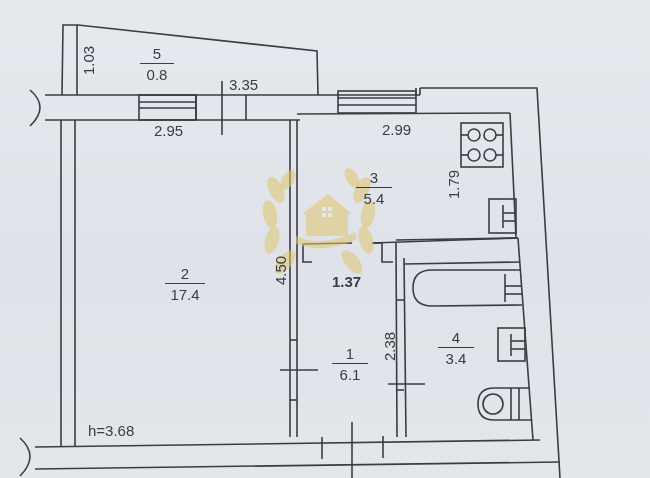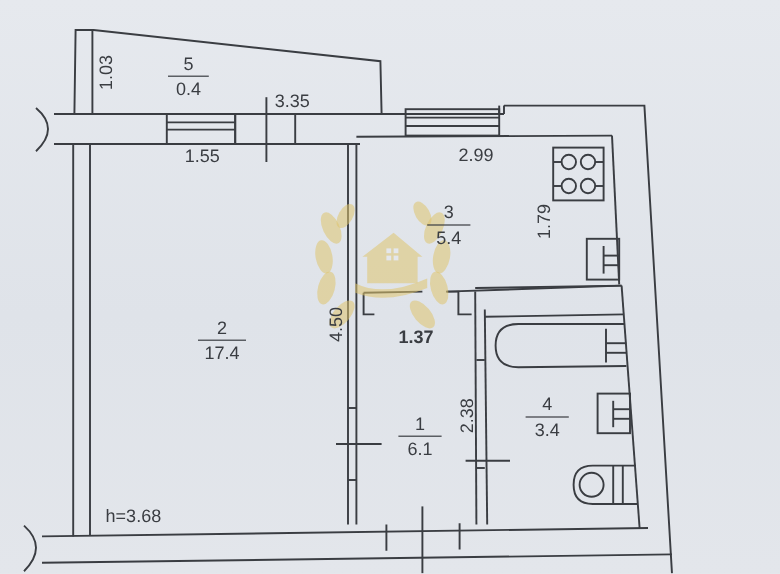--- a/index.html
+++ b/index.html
@@ -172,41 +172,41 @@
     <g stroke="none" fill="#e4e7ec">
       <rect x="322" y="207" width="4" height="4"></rect>
       <rect x="328" y="207" width="4" height="4"></rect>
       <rect x="322" y="213" width="4" height="4"></rect>
       <rect x="328" y="213" width="4" height="4"></rect>
     </g>
   </svg>
 
   <div class="frac" style="left:140px; top:46px; width:34px;">
     <span class="num">5</span>
-    <span class="den">0.4</span>
+    <span class="den">0.8</span>
   </div>
   <div class="frac" style="left:165px; top:266px; width:40px;">
     <span class="num">2</span>
     <span class="den">17.4</span>
   </div>
   <div class="frac" style="left:356px; top:170px; width:36px;">
     <span class="num">3</span>
     <span class="den">5.4</span>
   </div>
   <div class="frac" style="left:332px; top:346px; width:36px;">
     <span class="num">1</span>
     <span class="den">6.1</span>
   </div>
   <div class="frac" style="left:438px; top:330px; width:36px;">
     <span class="num">4</span>
     <span class="den">3.4</span>
   </div>
 
   <div class="lbl rot" style="left:74px; top:53px;">1.03</div>
-  <div class="lbl" style="left:154px; top:123px;">1.55</div>
+  <div class="lbl" style="left:154px; top:123px;">2.95</div>
   <div class="lbl" style="left:229px; top:77px;">3.35</div>
   <div class="lbl" style="left:382px; top:122px;">2.99</div>
   <div class="lbl rot" style="left:439px; top:177px;">1.79</div>
   <div class="lbl rot" style="left:266px; top:263px;">4.50</div>
   <div class="lbl" style="left:332px; top:274px;font-weight:bold;">1.37</div>
   <div class="lbl rot" style="left:375px; top:339px;">2.38</div>
   <div class="lbl" style="left:88px; top:423px;">h=3.68</div>
 
 </div>
 

